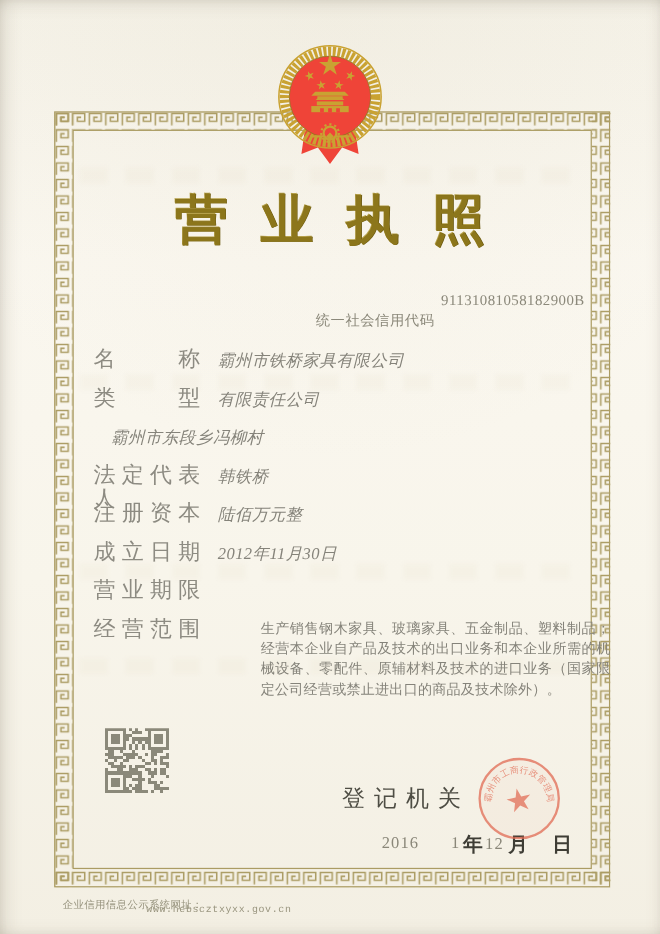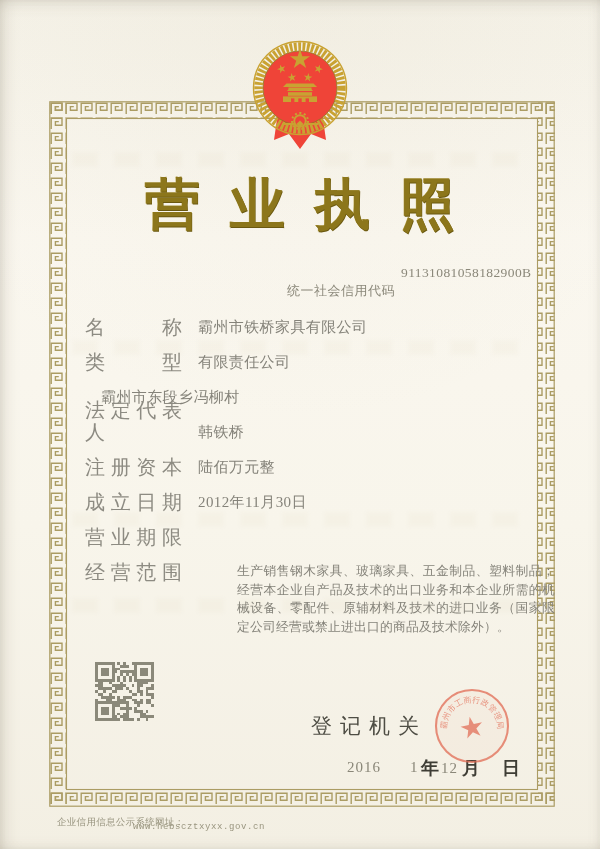--- a/index.html
+++ b/index.html
@@ -24,35 +24,35 @@
   }
   .ghost{
     position:absolute;left:72px;right:72px;height:15px;opacity:.45;z-index:1;
     background:repeating-linear-gradient(90deg, rgba(198,183,138,.12) 0 26px, transparent 26px 42px);
     filter:blur(2px);pointer-events:none;
   }
   .frame{position:absolute;left:49px;top:101px;z-index:2;}
   .emblem{position:absolute;left:252px;top:28px;z-index:3;}
   .title-wrap{position:absolute;left:0;top:168px;width:600px;text-align:center;z-index:3;}
   .title{
-    display:inline-block;font-size:55px;font-weight:bold;letter-spacing:30px;margin-right:-30px;
+    display:inline-block;font-size:48px;font-weight:bold;letter-spacing:30px;margin-right:-30px;
     color:var(--titleGold,#8c761b);
     text-shadow:.6px .8px 0 #6a5810, -.4px -.4px 0 #b5a04a;
   }
   .credit-line{position:absolute;left:0;top:265px;width:600px;height:20px;z-index:3;}
   .credit-label{position:absolute;left:287px;top:17px;font-size:13px;letter-spacing:.5px;color:#8b887a;}
   .credit-code{position:absolute;left:401px;top:0;font-size:13.5px;letter-spacing:.4px;color:#8b887a;}
   .fields{position:absolute;left:85px;top:316px;width:470px;z-index:3;}
-  .row{display:flex;align-items:flex-end;height:22px;margin-bottom:13px;}
+  .row{display:flex;align-items:flex-start;height:22px;margin-bottom:13px;}
   .flabel{
     display:inline-block;width:97px;flex:0 0 97px;
     font-size:20px;line-height:22px;color:var(--labelGray,#8d8b82);
     text-align:justify;text-align-last:justify;
   }
-  .fvalue{margin-left:16px;font-size:15px;line-height:22px;padding-top:2px;color:var(--valueGray,#85837a);letter-spacing:.4px;}
+  .fvalue{margin-left:16px;font-size:15px;line-height:22px;padding-top:2px;color:var(--valueGray,#85837a);letter-spacing:.4px;font-style:italic;}
   .scope-row{display:flex;align-items:flex-start;margin-top:11px;gap:39px;}
   .scope-value{
     margin-left:16px;width:348px;font-size:12.8px;line-height:18.6px;padding-top:1px;
     color:var(--valueGray,#85837a);text-align:justify;letter-spacing:.2px;
   }
   .qr{position:absolute;left:95px;top:662px;z-index:3;}
   .reg-label{
     position:absolute;left:311px;top:712px;z-index:3;
     font-size:21px;letter-spacing:8px;color:var(--darkText,#4e4d44);
   }

